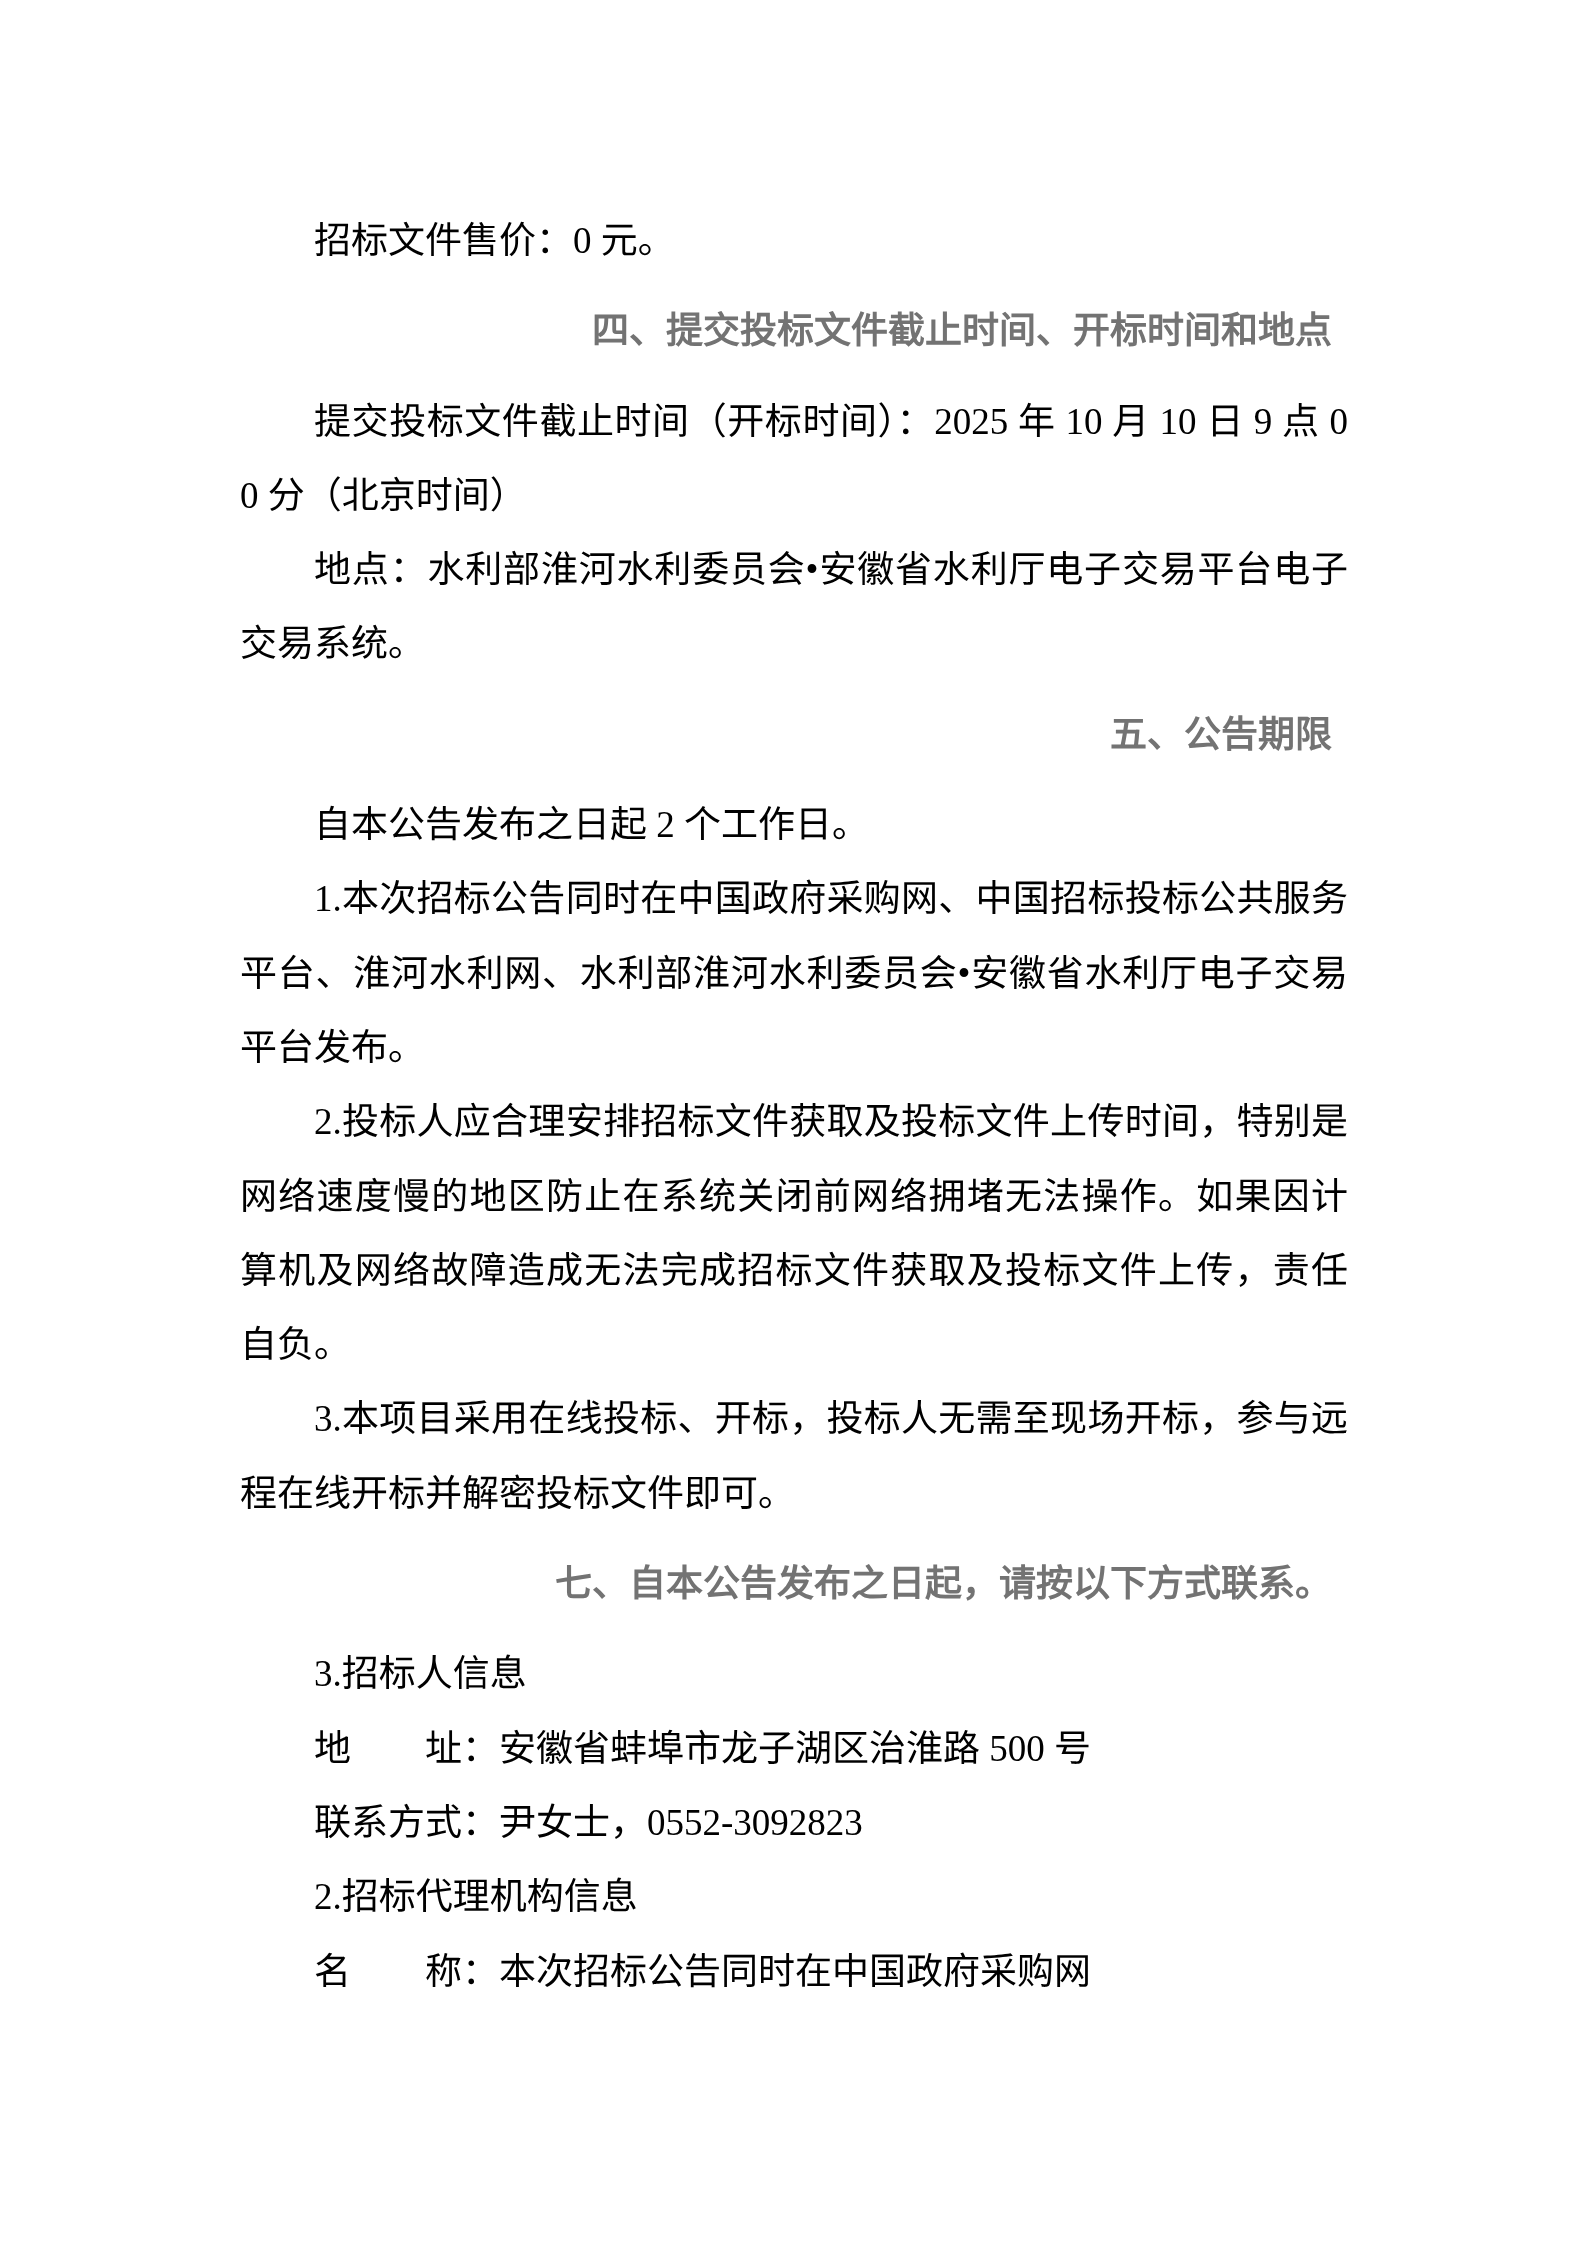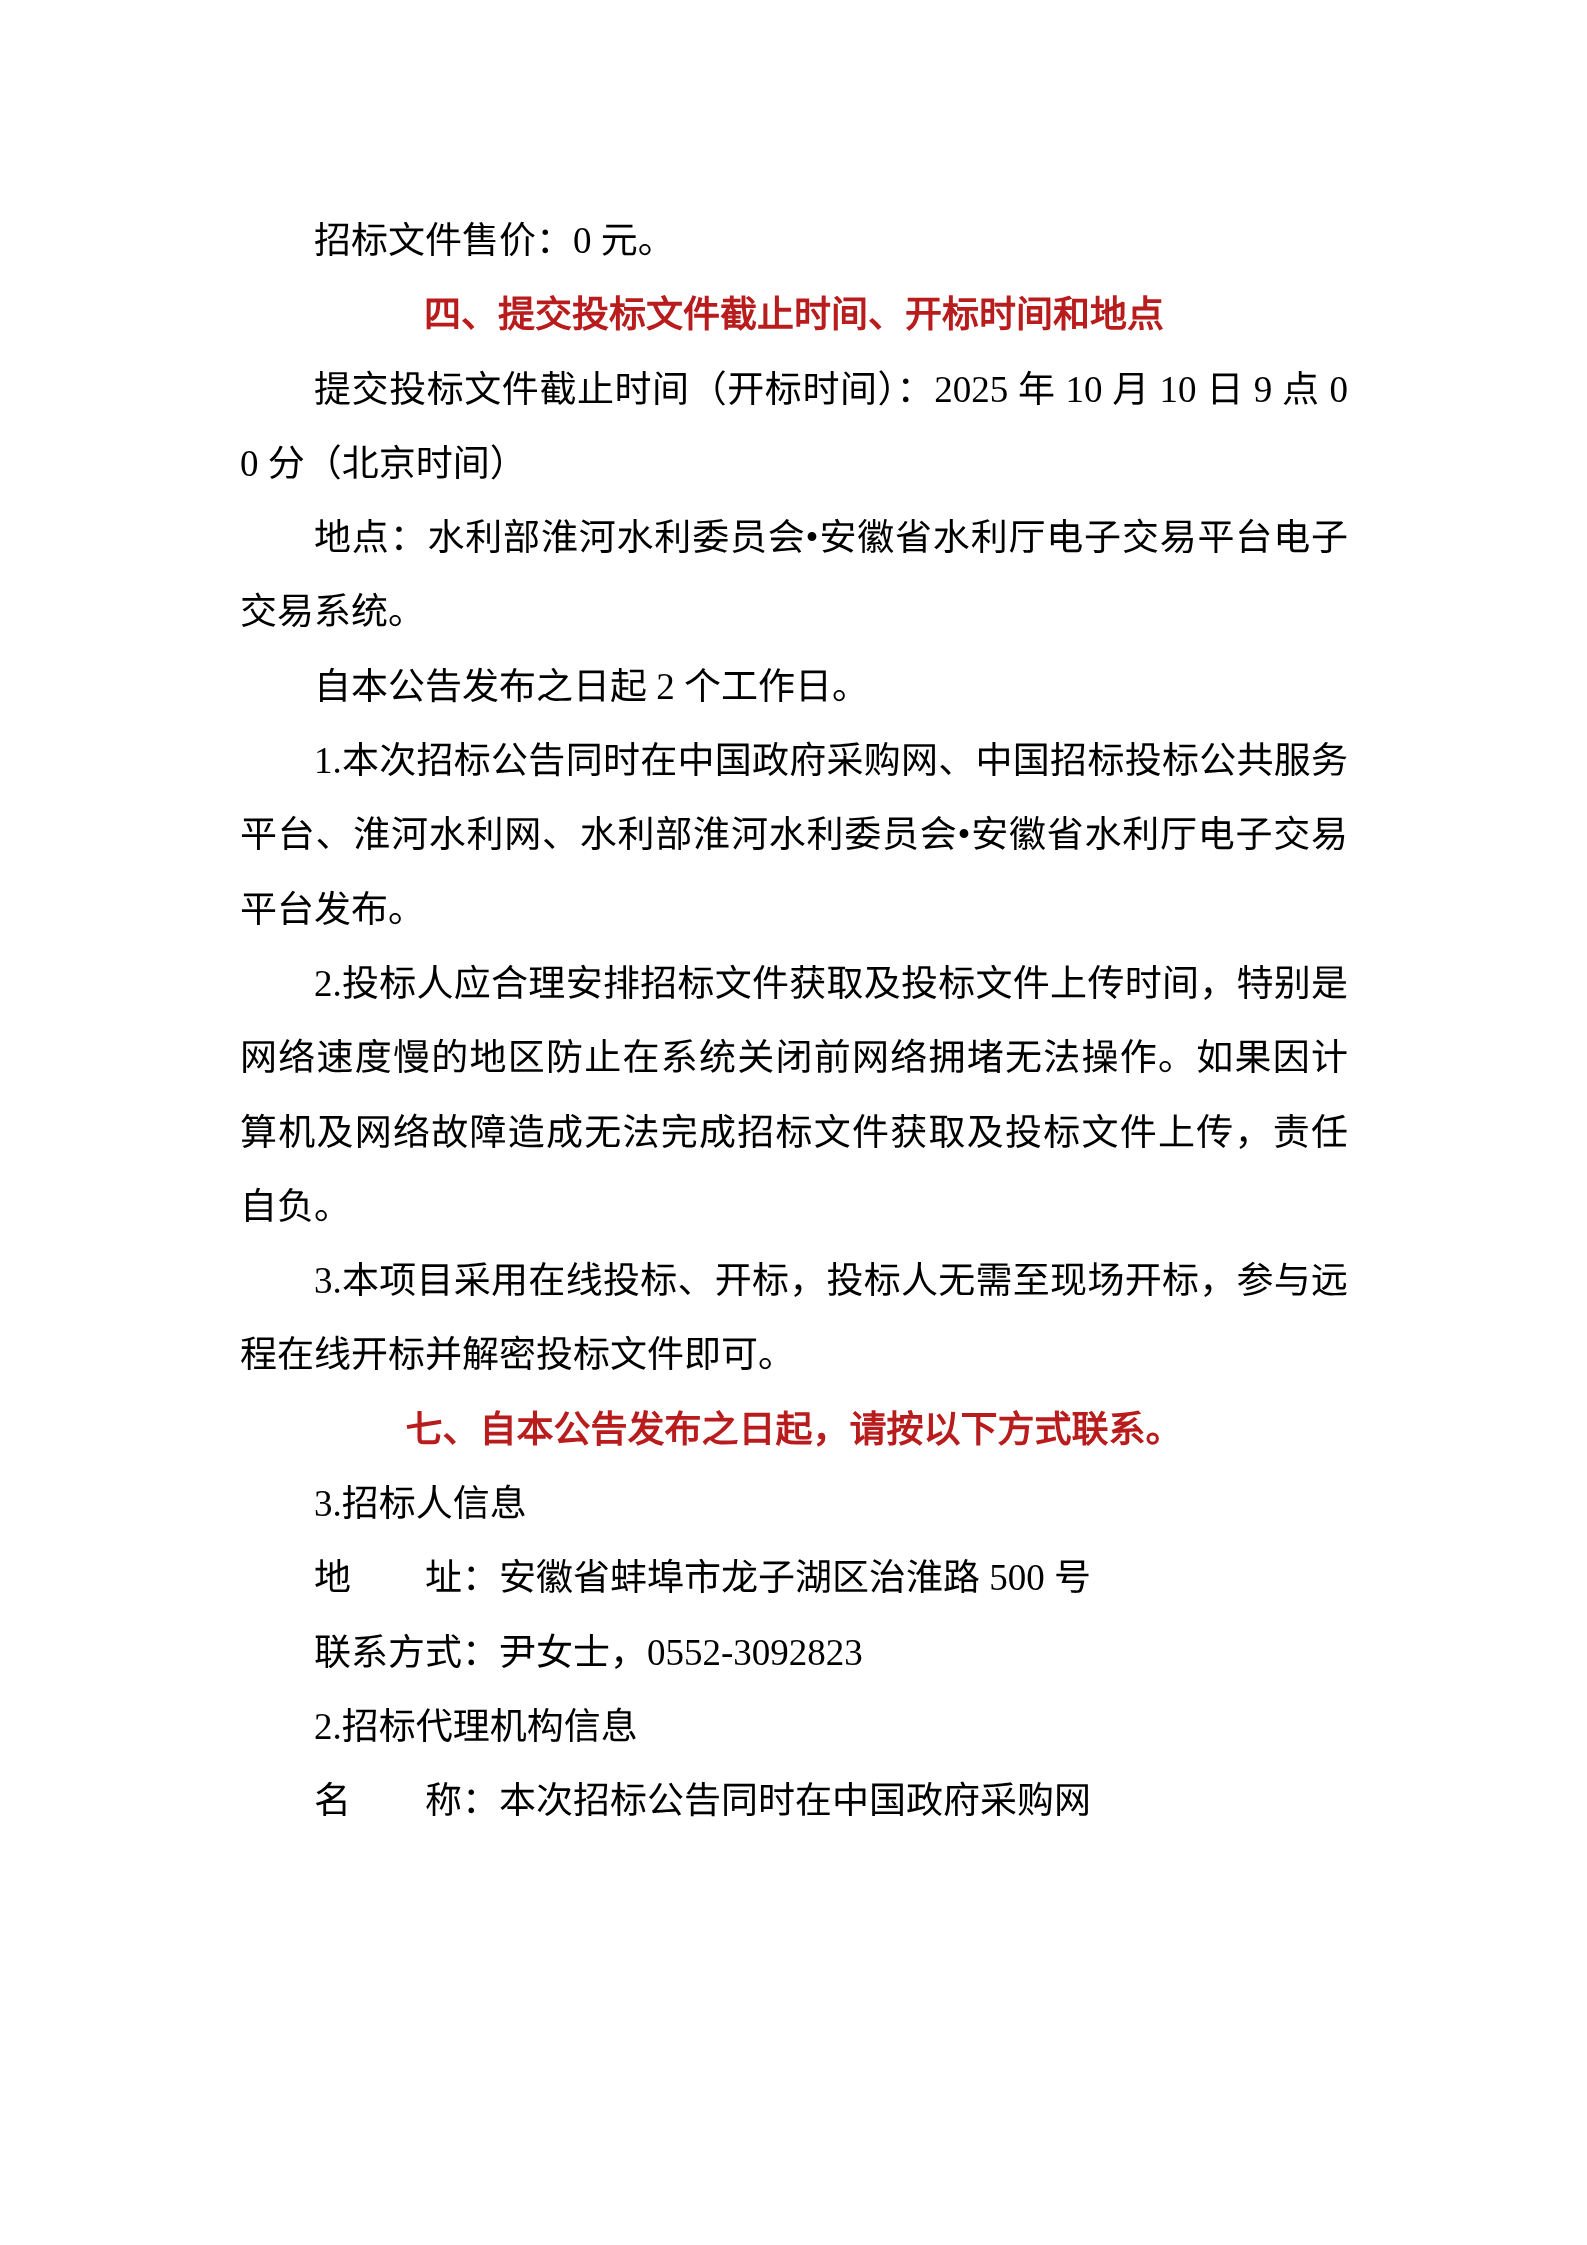--- a/index.html
+++ b/index.html
@@ -22,39 +22,40 @@
     margin: 0;
     font-family: "Liberation Serif", "DejaVu Serif", serif;
     font-size: 37px;
     line-height: 74.3px;
     text-align: justify;
     text-indent: 74px;
     word-break: break-all;
     color: #000000;
   }
   .heading {
-    margin: 0;
+    margin: 16px;
     font-family: "Liberation Sans", "DejaVu Sans", sans-serif;
     font-weight: 700;
     font-size: 37px;
     line-height: 74.3px;
-    text-align: center;
+    text-align: right;
     text-indent: 0;
-    color: #b91c1c;
+    color: #737373;
   }
 </style>
 </head>
 <body>
 
 <div class="page">
   <div id="doc-body">
       <p class="para">招标文件售价：0 元。</p>
       <p class="heading">四、提交投标文件截止时间、开标时间和地点</p>
       <p class="para">提交投标文件截止时间（开标时间）：2025 年 10 月 10 日 9 点 00 分（北京时间）</p>
       <p class="para">地点：水利部淮河水利委员会•安徽省水利厅电子交易平台电子交易系统。</p>
+      <p class="heading">五、公告期限</p>
       <p class="para">自本公告发布之日起 2 个工作日。</p>
       <p class="para">1.本次招标公告同时在中国政府采购网、中国招标投标公共服务平台、淮河水利网、水利部淮河水利委员会•安徽省水利厅电子交易平台发布。</p>
       <p class="para">2.投标人应合理安排招标文件获取及投标文件上传时间，特别是网络速度慢的地区防止在系统关闭前网络拥堵无法操作。如果因计算机及网络故障造成无法完成招标文件获取及投标文件上传，责任自负。</p>
       <p class="para">3.本项目采用在线投标、开标，投标人无需至现场开标，参与远程在线开标并解密投标文件即可。</p>
       <p class="heading">七、自本公告发布之日起，请按以下方式联系。</p>
       <p class="para">3.招标人信息</p>
       <p class="para">地　　址：安徽省蚌埠市龙子湖区治淮路 500 号</p>
       <p class="para">联系方式：尹女士，0552-3092823</p>
       <p class="para">2.招标代理机构信息</p>
       <p class="para">名　　称：本次招标公告同时在中国政府采购网</p>

